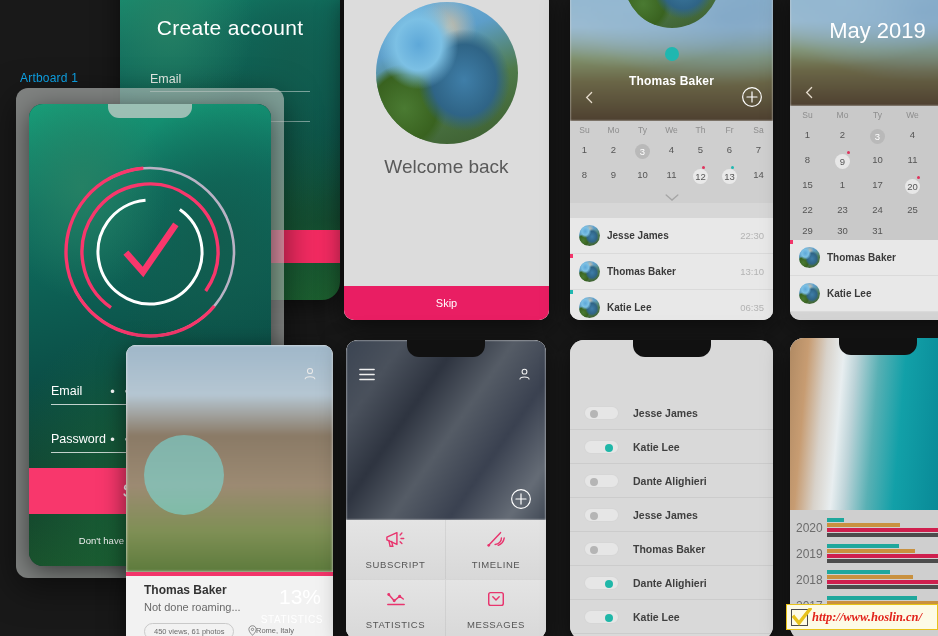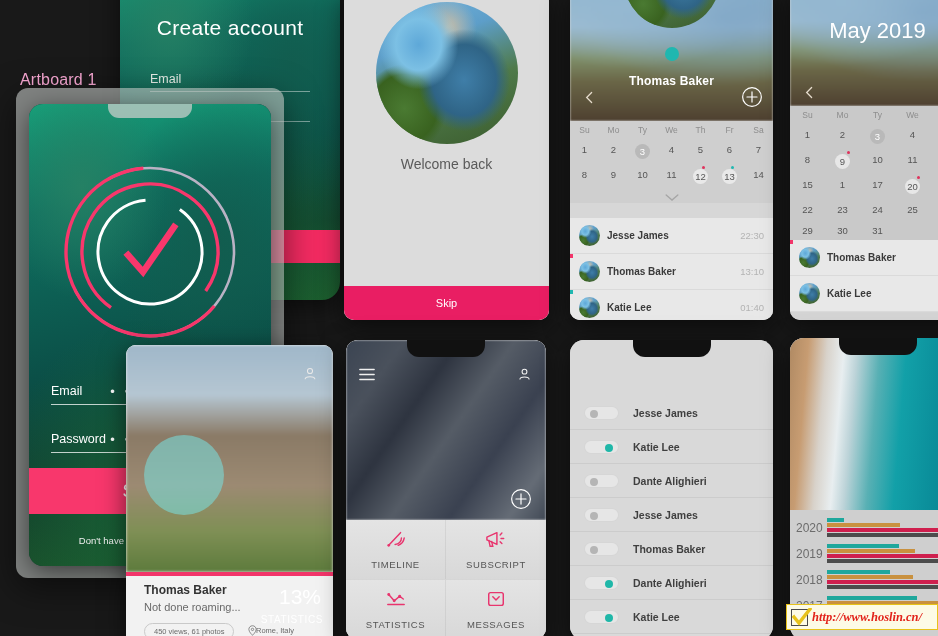--- a/index.html
+++ b/index.html
@@ -78,21 +78,21 @@
       radial-gradient(38% 40% at 20% 75%, #4a7a32 0%, #39621f 60%, transparent 78%),
       radial-gradient(30% 30% at 50% 18%, #cdbfa6 0%, transparent 70%),
       linear-gradient(160deg,#74b4dd 0%,#5d9ec9 30%,#4f7a4a 60%,#3b5c2d 100%);
   }
 
   .panel-surface { position:absolute; inset:0; }
 
   
   .artboard-label {
     position:absolute; left:20px; top:71px;
-    font-size:16px; color:#f9a8d4; letter-spacing:.2px;
+    font-size:12px; color:#0ea5e9; letter-spacing:.2px;
   }
 
   
   #p-create {
     left:120px; top:-36px; width:220px; height:336px;
     border-radius: 0 0 18px 18px;
   }
   #p-create .title {
     position:absolute; top:52px; left:0; right:0;
     text-align:center; color:#fff; font-size:21px; font-weight:300;
@@ -156,21 +156,21 @@
   #p-welcome {
     left:344px; top:-8px; width:205px; height:328px;
     background:#dcdcdc; border-radius:10px;
   }
   #p-welcome .avatar {
     position:absolute; left:50%; top:10px; transform:translateX(-50%);
     width:142px; height:142px; border-radius:50%; overflow:hidden;
   }
   #p-welcome h2 {
     position:absolute; top:164px; left:0; right:0; text-align:center;
-    font-size:14px; font-weight:400; color:#5a5a5a;
+    font-size:19px; font-weight:400; color:#5a5a5a;
   }
   #p-welcome p.sub {
     position:absolute; top:205px; left:16px; right:16px;
     text-align:center; font-size:10.5px; color:#7b7b7b; line-height:1.45;
   }
   #p-welcome .skip {
     position:absolute; left:0; right:0; bottom:0; height:34px;
     background:#e91e63; color:#fff; font-size:11px;
     display:flex; align-items:center; justify-content:center;
   }
@@ -463,21 +463,21 @@
           </div>
           <div class="nm">Thomas Baker</div>
           <div class="tm">13:10</div>
         </div>
         <div class="chat-row">
           <i class="bar" style="background: rgb(31, 183, 176);"></i>
           <div class="av" style="position: relative;">
             <div class="bg-selfie" style="position:absolute;inset:0"></div>
           </div>
           <div class="nm">Katie Lee</div>
-          <div class="tm">01:40</div>
+          <div class="tm">06:35</div>
         </div>
       </div>
   </div>
 
   <div class="phone" id="p-may">
     <div class="panel-surface" style="background:#d4d4d4"></div>
     <div class="hero">
       <div class="bg-mountain"></div>
     </div>
     <div class="mtitle">May 2019</div>
@@ -587,35 +587,35 @@
         <path d="M5.5 19 C5.5 14.5 18.5 14.5 18.5 19" fill="none" stroke="#f0f0f0" stroke-width="1.5"></path>
       </svg>
       <svg style="position:absolute;right:14px;bottom:10px" width="22" height="22" viewBox="0 0 24 24">
         <circle cx="12" cy="12" r="10.2" fill="none" stroke="#fff" stroke-width="1.3"></circle>
         <path d="M12 6.5 V17.5 M6.5 12 H17.5" stroke="#fff" stroke-width="1.3" stroke-linecap="round"></path>
       </svg>
     </div>
 
     <div class="menu-grid">
       <div class="menu-cell">
+        <svg width="24" height="20" viewBox="0 0 26 22">
+          <path d="M3 9 L14 4 L14 17 L3 12 Z" fill="none" stroke="#e8356e" stroke-width="1.6" stroke-linejoin="round"></path>
+          <path d="M5 12 L6.5 19 L9.5 19 L8 13" fill="none" stroke="#e8356e" stroke-width="1.5"></path>
+          <path d="M17.5 6.5 L19.5 4.5 M18.5 10.5 H21.5 M17.5 14 L19.5 16" stroke="#e8356e" stroke-width="1.5" stroke-linecap="round"></path>
+        </svg>
+        <span class="mlabel">SUBSCRIPT</span>
+      </div>
+      <div class="menu-cell">
         <svg width="22" height="20" viewBox="0 0 24 22">
           <path d="M4 18 L17 4" stroke="#e8356e" stroke-width="1.6" stroke-linecap="round"></path>
           <path d="M11 17 A7 7 0 0 0 18 10" fill="none" stroke="#e8356e" stroke-width="1.6" stroke-linecap="round"></path>
           <path d="M14.5 18 A10.5 10.5 0 0 0 21 10" fill="none" stroke="#e8356e" stroke-width="1.6" stroke-linecap="round"></path>
           <circle cx="4" cy="18" r="1.5" fill="#e8356e"></circle>
         </svg>
         <span class="mlabel">TIMELINE</span>
-      </div>
-      <div class="menu-cell">
-        <svg width="24" height="20" viewBox="0 0 26 22">
-          <path d="M3 9 L14 4 L14 17 L3 12 Z" fill="none" stroke="#e8356e" stroke-width="1.6" stroke-linejoin="round"></path>
-          <path d="M5 12 L6.5 19 L9.5 19 L8 13" fill="none" stroke="#e8356e" stroke-width="1.5"></path>
-          <path d="M17.5 6.5 L19.5 4.5 M18.5 10.5 H21.5 M17.5 14 L19.5 16" stroke="#e8356e" stroke-width="1.5" stroke-linecap="round"></path>
-        </svg>
-        <span class="mlabel">SUBSCRIPT</span>
       </div>
       <div class="menu-cell">
         <svg width="22" height="20" viewBox="0 0 24 22">
           <path d="M3 17 H21" stroke="#e8356e" stroke-width="1.6" stroke-linecap="round"></path>
           <path d="M4 6 L10 13 L16 8 L20 11" fill="none" stroke="#e8356e" stroke-width="1.6" stroke-linecap="round" stroke-linejoin="round"></path>
           <circle cx="4" cy="6" r="1.6" fill="#e8356e"></circle>
           <circle cx="10" cy="13" r="1.6" fill="#e8356e"></circle>
           <circle cx="16" cy="8" r="1.6" fill="#e8356e"></circle>
         </svg>
         <span class="mlabel">STATISTICS</span>

